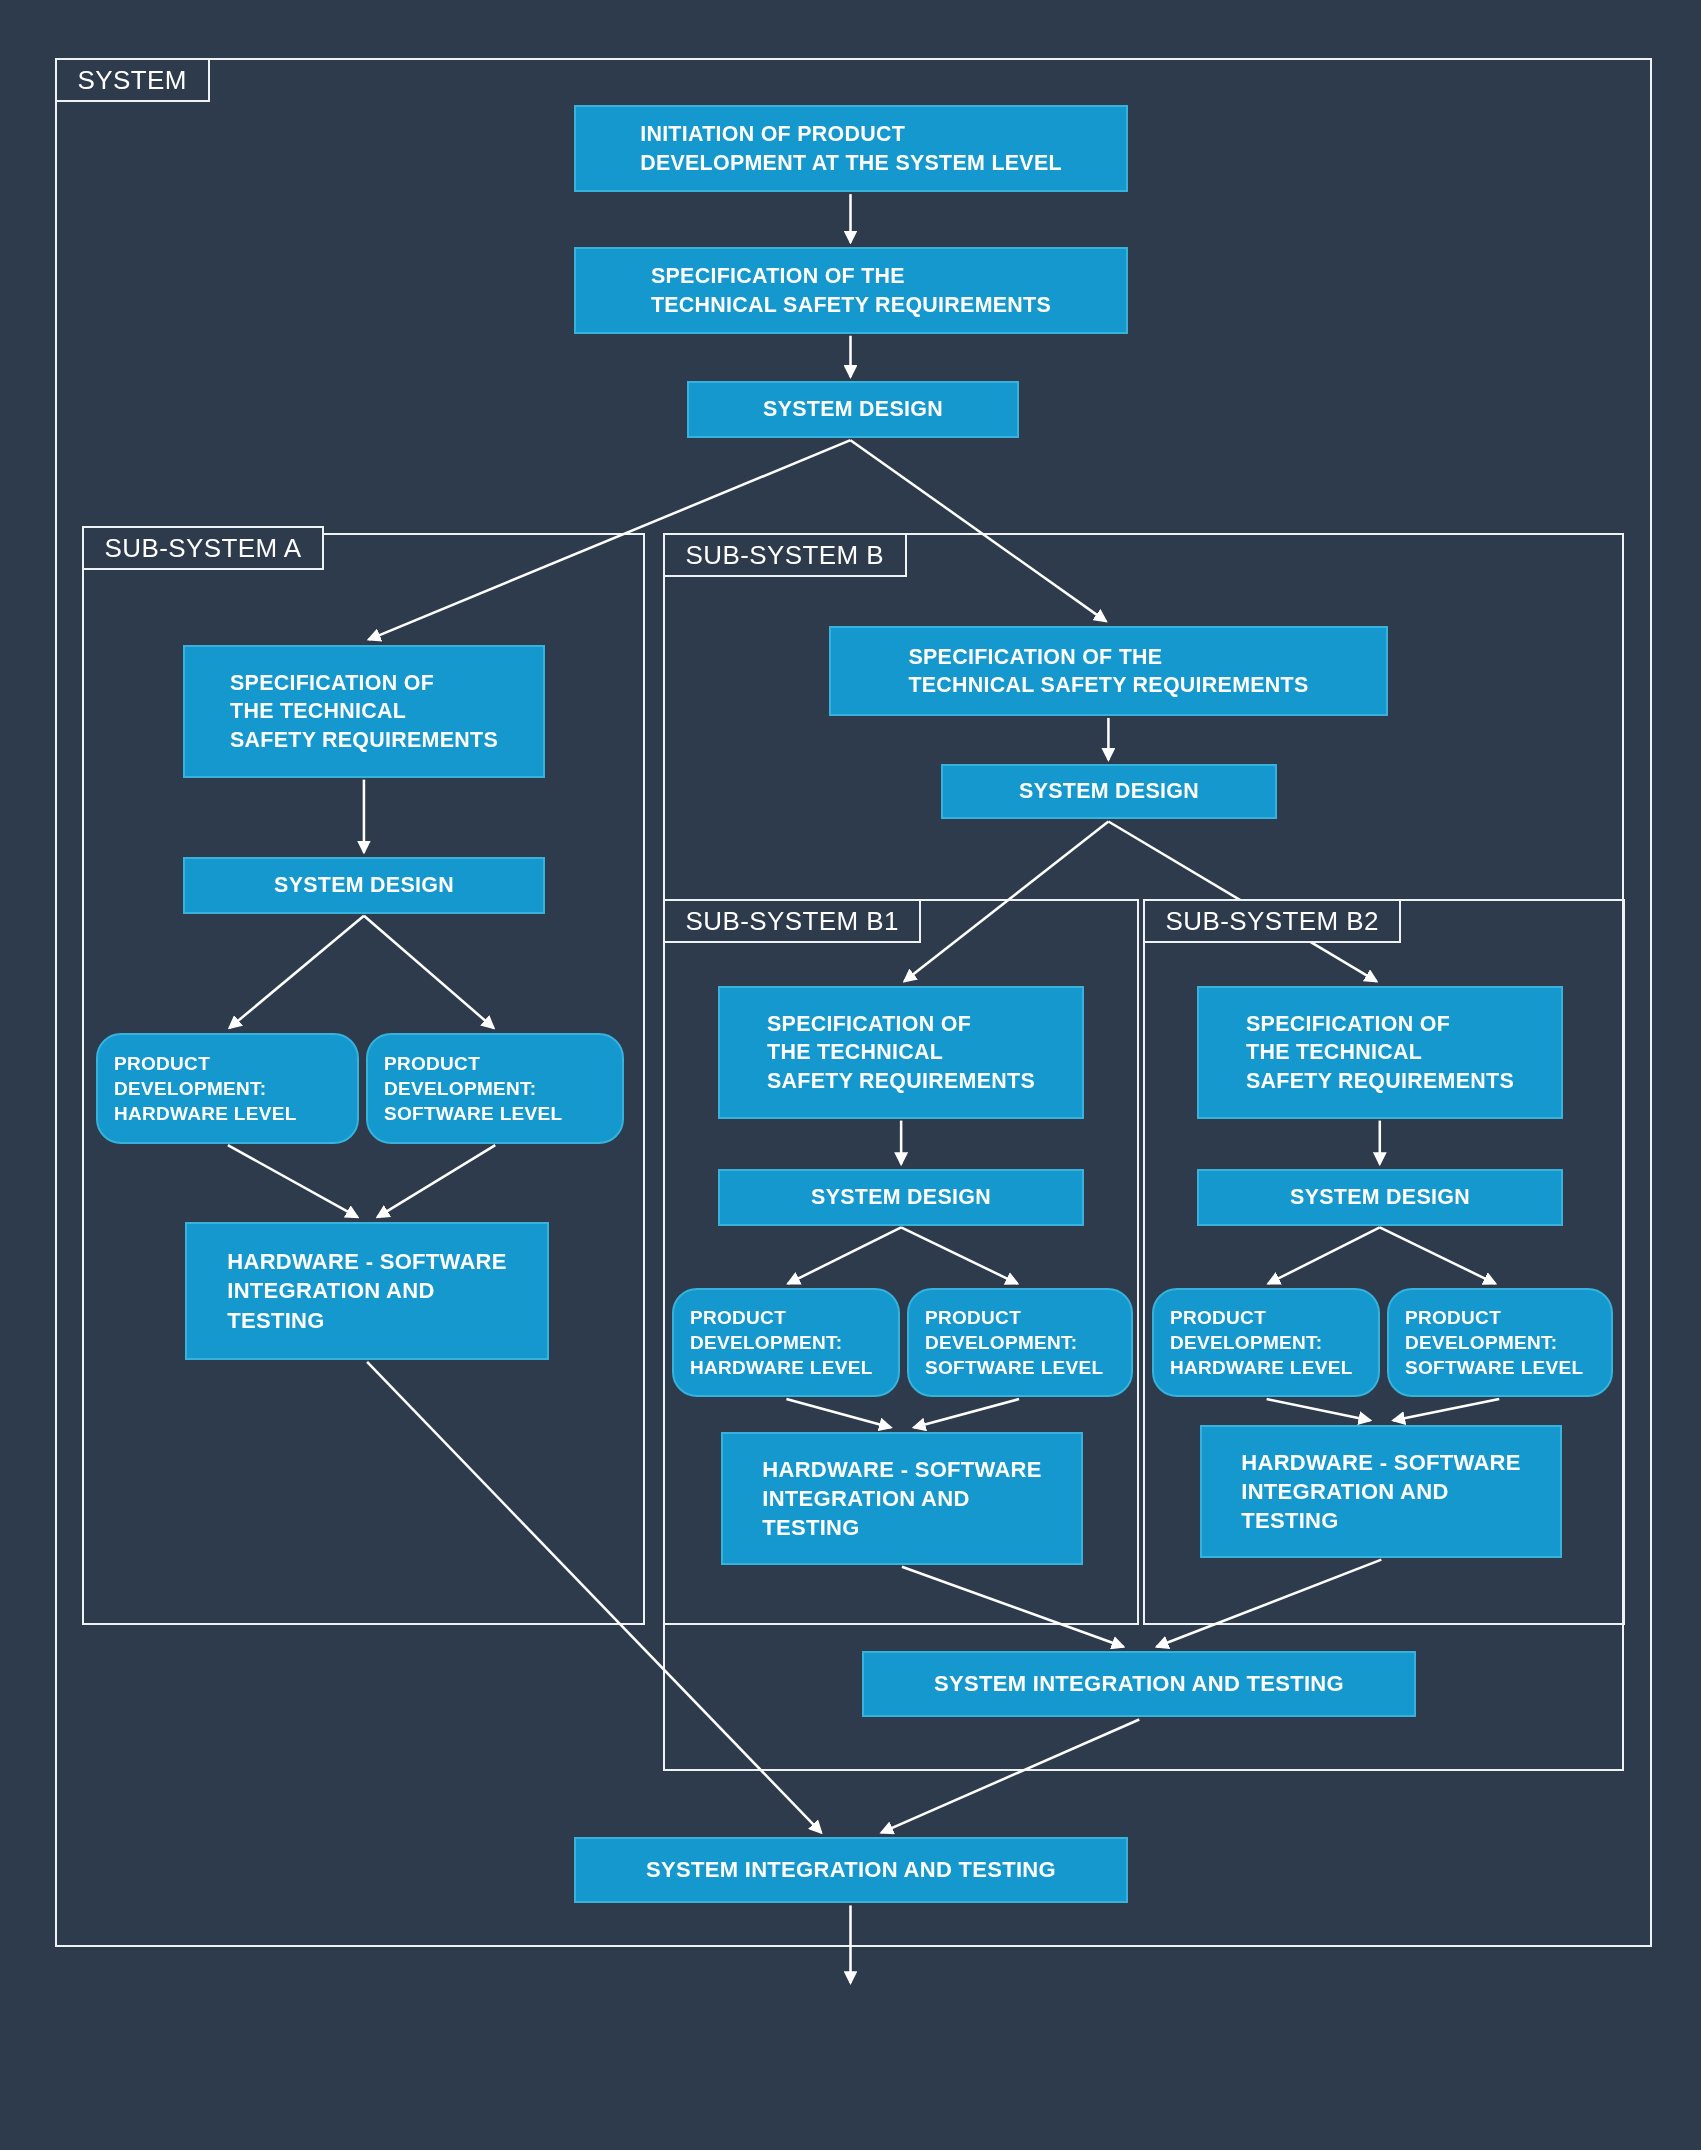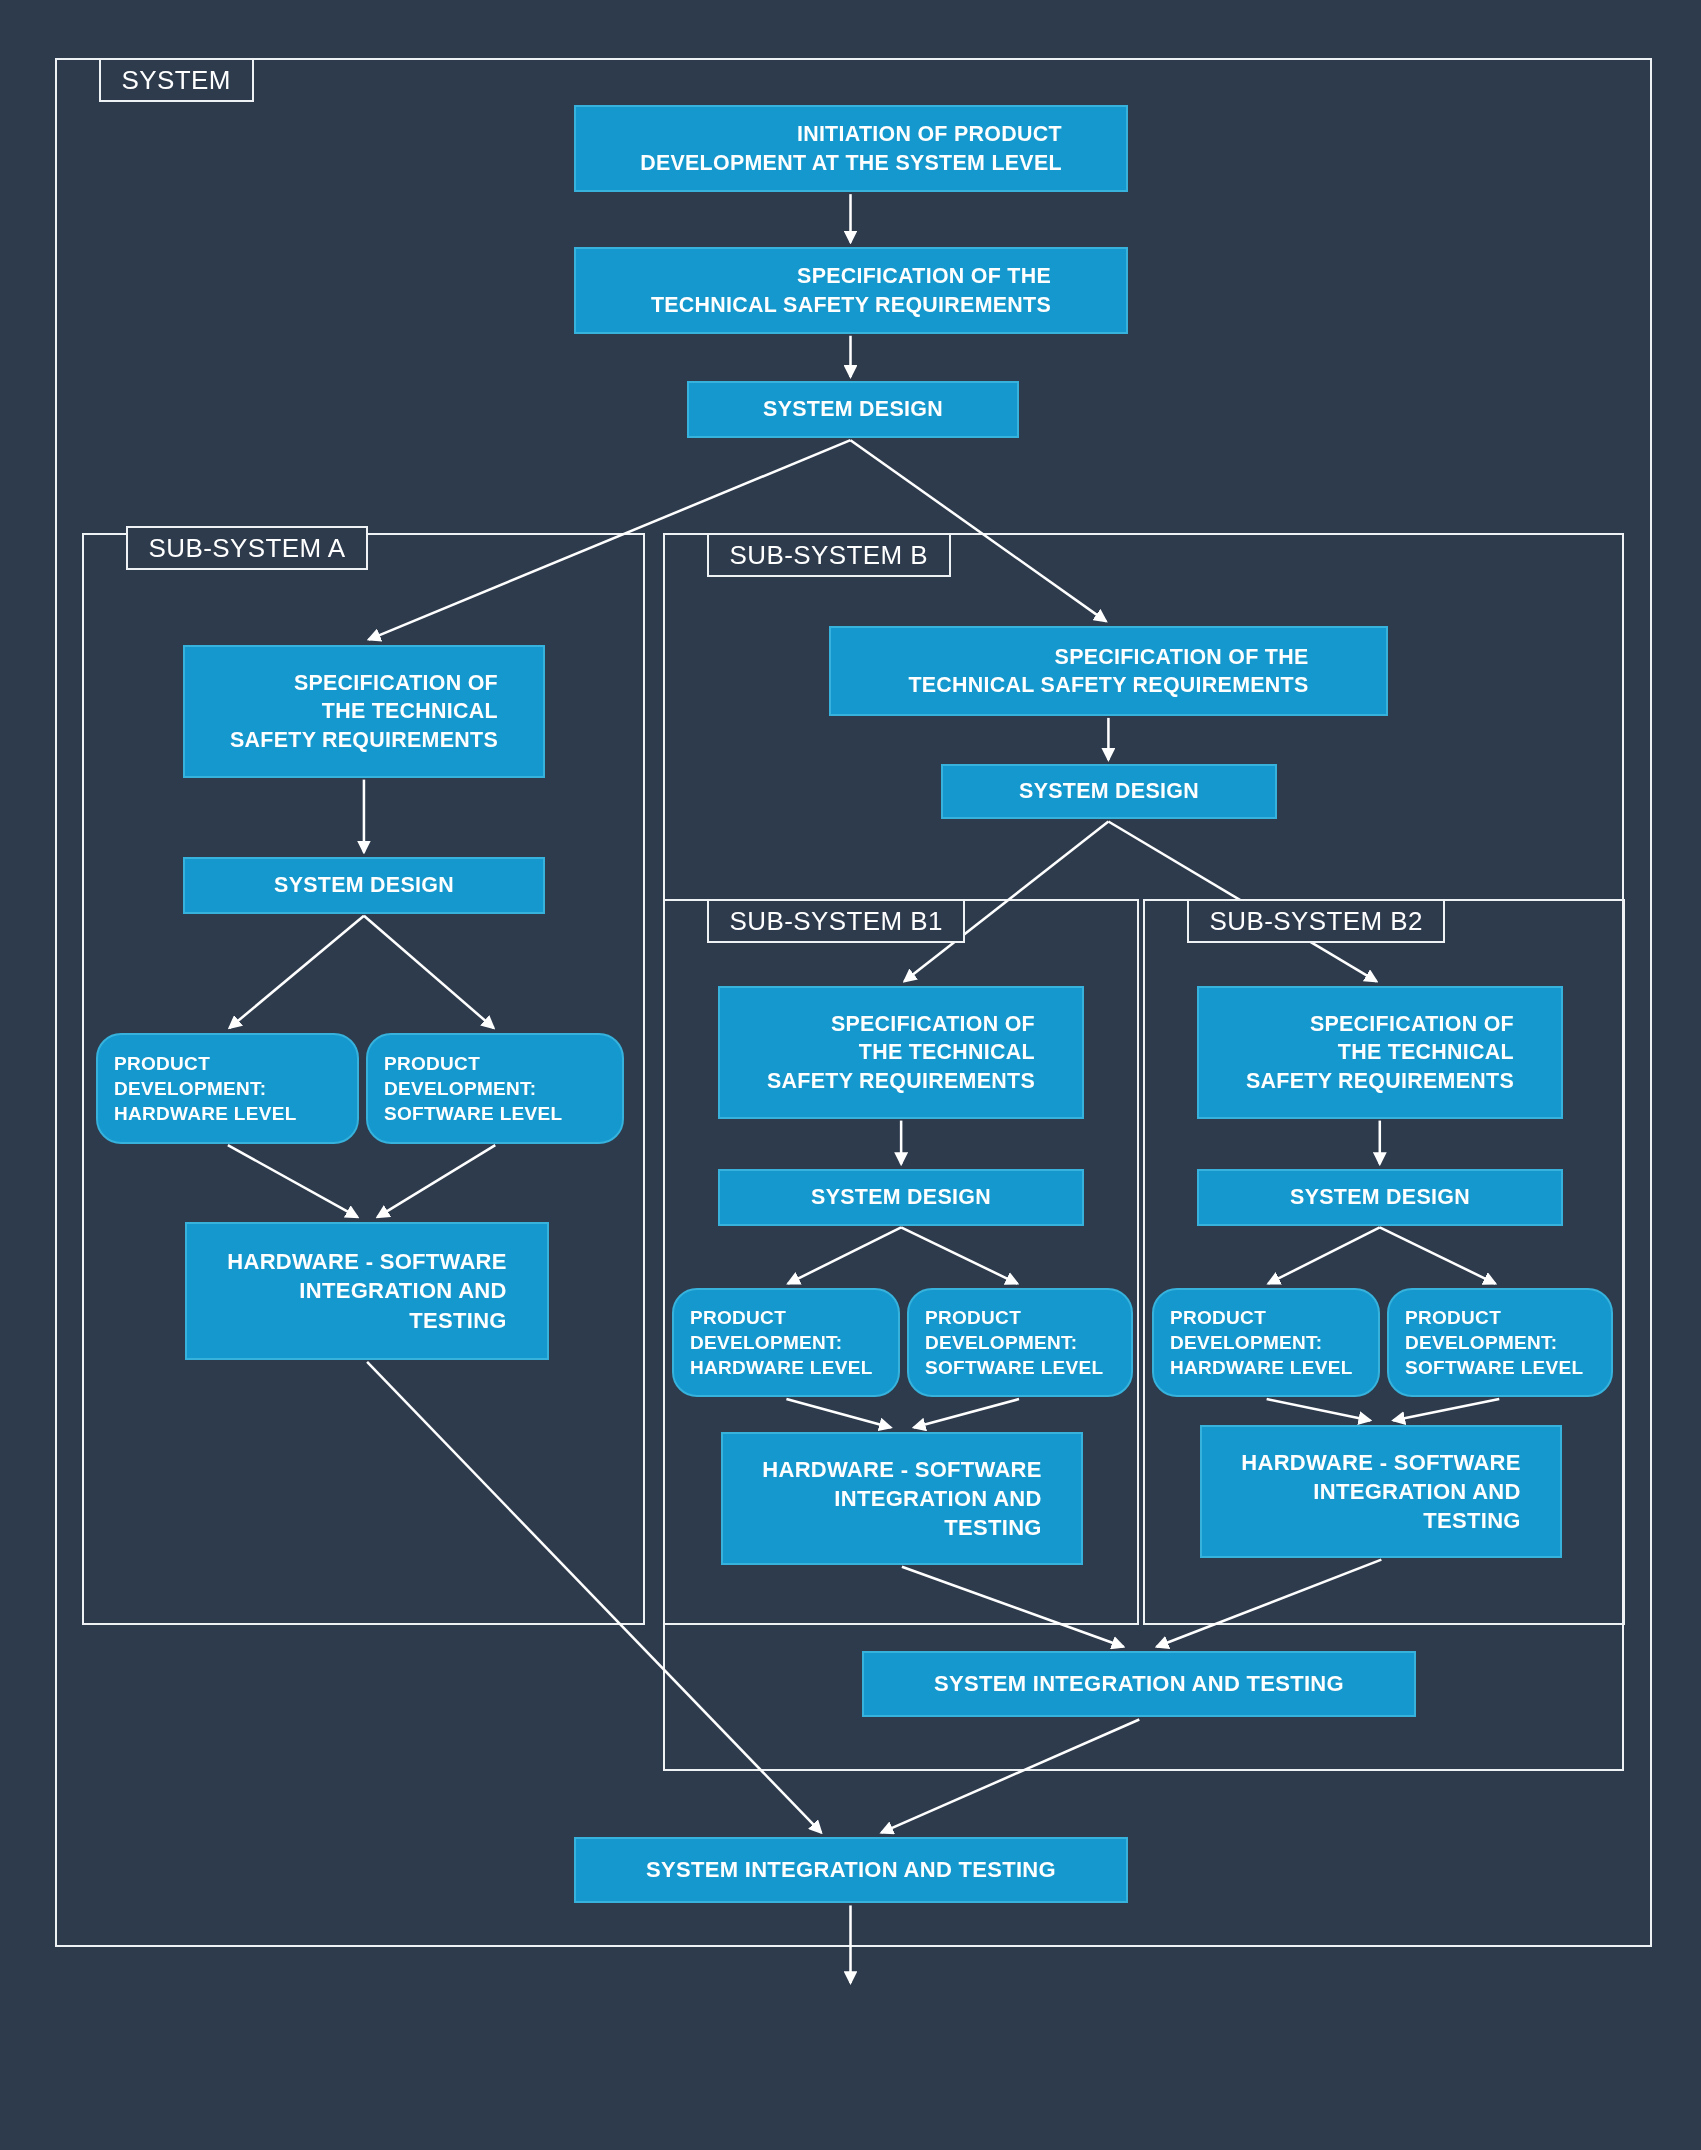--- a/index.html
+++ b/index.html
@@ -22,32 +22,31 @@
     background:#2e3b4d;
     color:#ffffff;
     font-size:26px;
     letter-spacing:0.4px;
     height:44px;
     display:inline-flex;
     align-items:center;
     padding:0 20.6px;
     z-index:3;
     white-space:nowrap;
-    margin-left:44px;
   }
   svg.lines { position:absolute; left:0; top:0; z-index:2; }
   .box {
     position:absolute;
     background:#1598cd;
     border:2.4px solid #36b2dd;
     color:#ffffff;
     display:flex;
     align-items:center;
     justify-content:center;
-    text-align:right;
+    text-align:left;
     font-size:21.4px;
     font-weight:700;
     line-height:1.33;
     letter-spacing:0.3px;
     padding:4.7px 12.7px;
     z-index:3;
   }
   .box span { white-space:pre-line; }
   .box.sm {
     font-size:19px;

